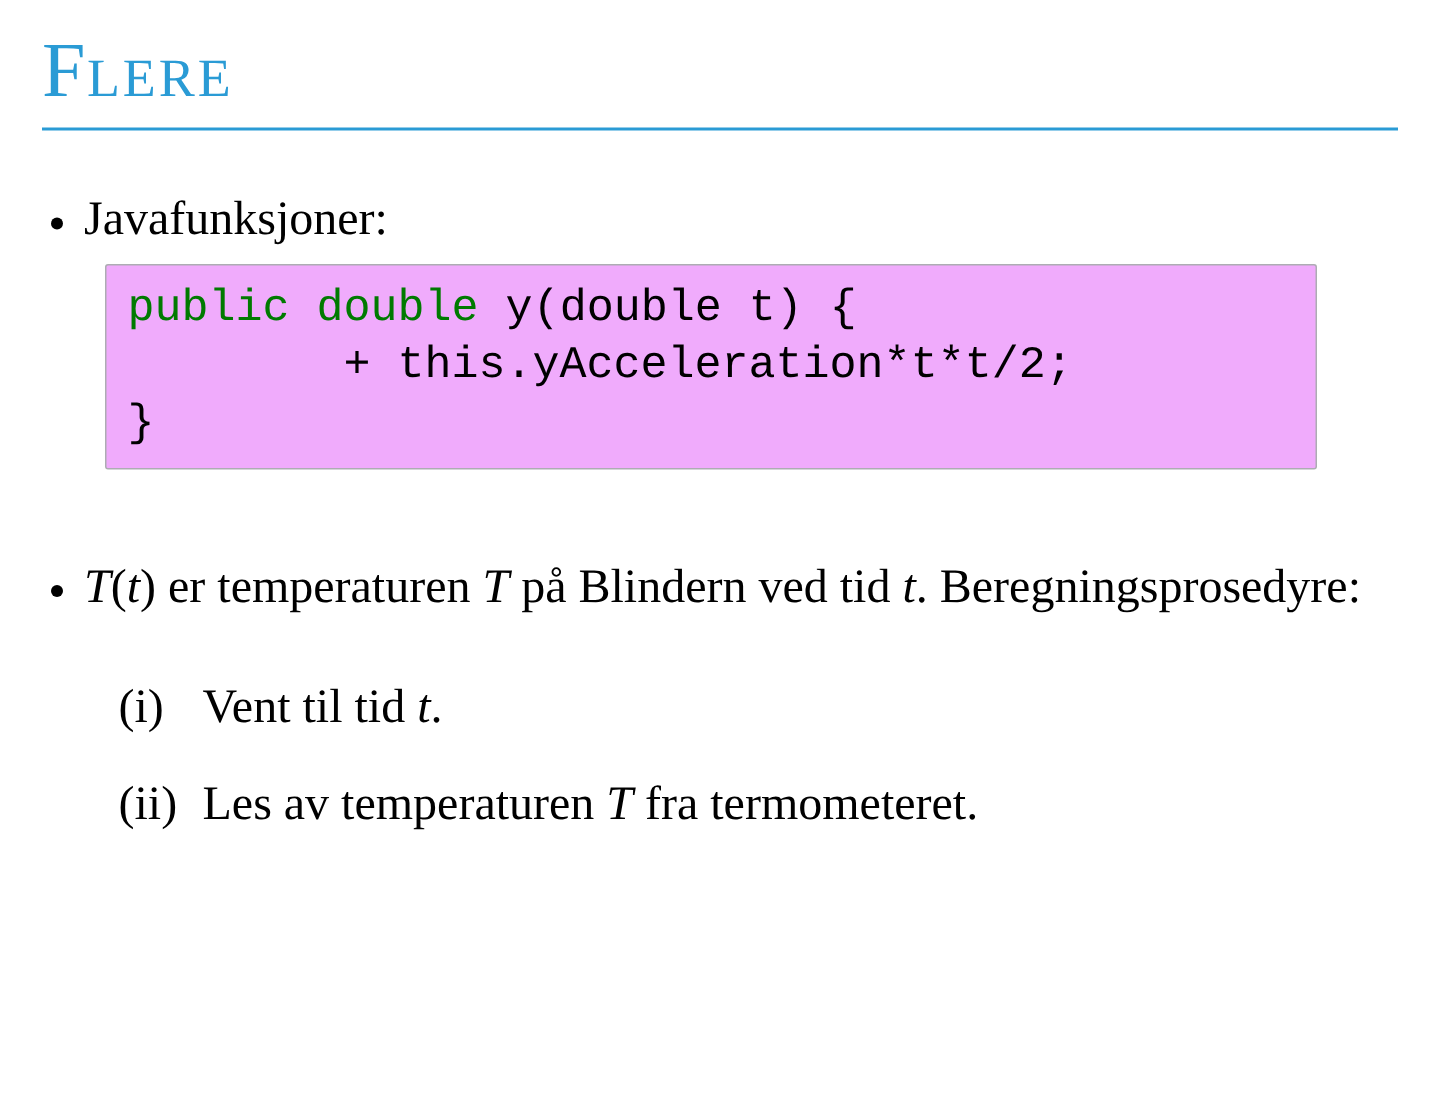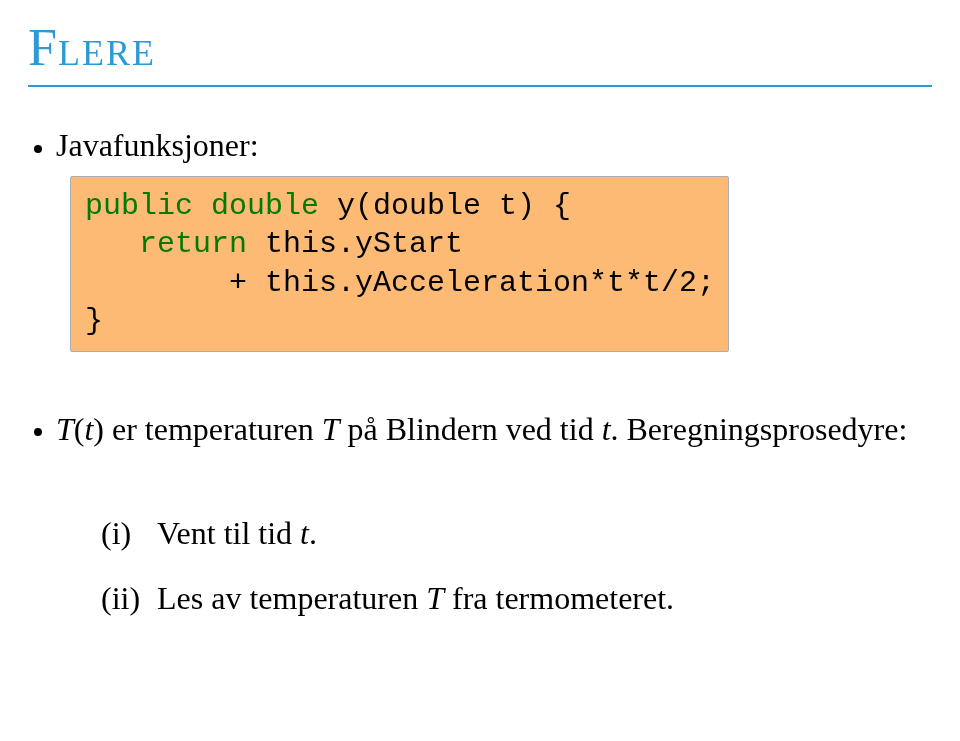--- a/index.html
+++ b/index.html
@@ -53,51 +53,51 @@
     width: 8px;
     height: 8px;
     background: #000;
     border-radius: 50%;
     vertical-align: middle;
     margin-right: 14px;
     margin-left: 6px;
   }
   .code-block {
     margin-left: 42px;
-    width: 659px;
-    background: #fdba74;
+    width: 808px;
+    background: #f0abfc;
     border: 1px solid #adacb3;
     border-radius: 2px;
     padding: 10px 14px 10px 14px;
     font-family: 'Courier New', monospace;
     font-size: 30px;
     line-height: 1.28;
     color: #000;
     margin-bottom: 56px;
   }
   .kw {
     color: #007a00;
   }
   .code-line {
     white-space: pre;
   }
   .section2 {
     font-size: 32px;
     color: #000;
     line-height: 1.35;
-    margin-bottom: 64px;
+    margin-bottom: 40px;
   }
   .math-i {
     font-style: italic;
     font-family: Georgia, serif;
   }
   .enum {
     font-size: 32px;
     color: #000;
-    margin-left: 73px;
+    margin-left: 51px;
     margin-bottom: 28px;
   }
   .enum-label {
     display: inline-block;
     width: 56px;
   }
 </style>
 </head>
 <body>
 
@@ -106,21 +106,20 @@
 </div>
 
 <hr class="rule">
 
 <div class="bullet-line">
   <span class="bullet-dot"></span><span>Javafunksjoner:</span>
 </div>
 
 <div class="code-block">
   <div class="code-line"><span class="kw">public</span> <span class="kw">double</span><span> y(double t) {</span></div>
-  <div class="code-line"><span>   </span><span class="kw">return</span><span> this.yStart</span></div>
   <div class="code-line">        + this.yAcceleration*t*t/2;</div>
   <div class="code-line">}</div>
 </div>
 
 <div class="section2">
   <span class="bullet-dot"></span><span class="math-i">T</span><span>(</span><span class="math-i">t</span><span>)</span><span> er temperaturen </span><span class="math-i">T</span><span> på Blindern ved tid </span><span class="math-i">t</span><span>. Beregnings­prosedyre:</span>
 </div>
 
 <div class="enum">
   <span class="enum-label">(i)</span><span>Vent til tid </span><span class="math-i">t</span><span>.</span>

